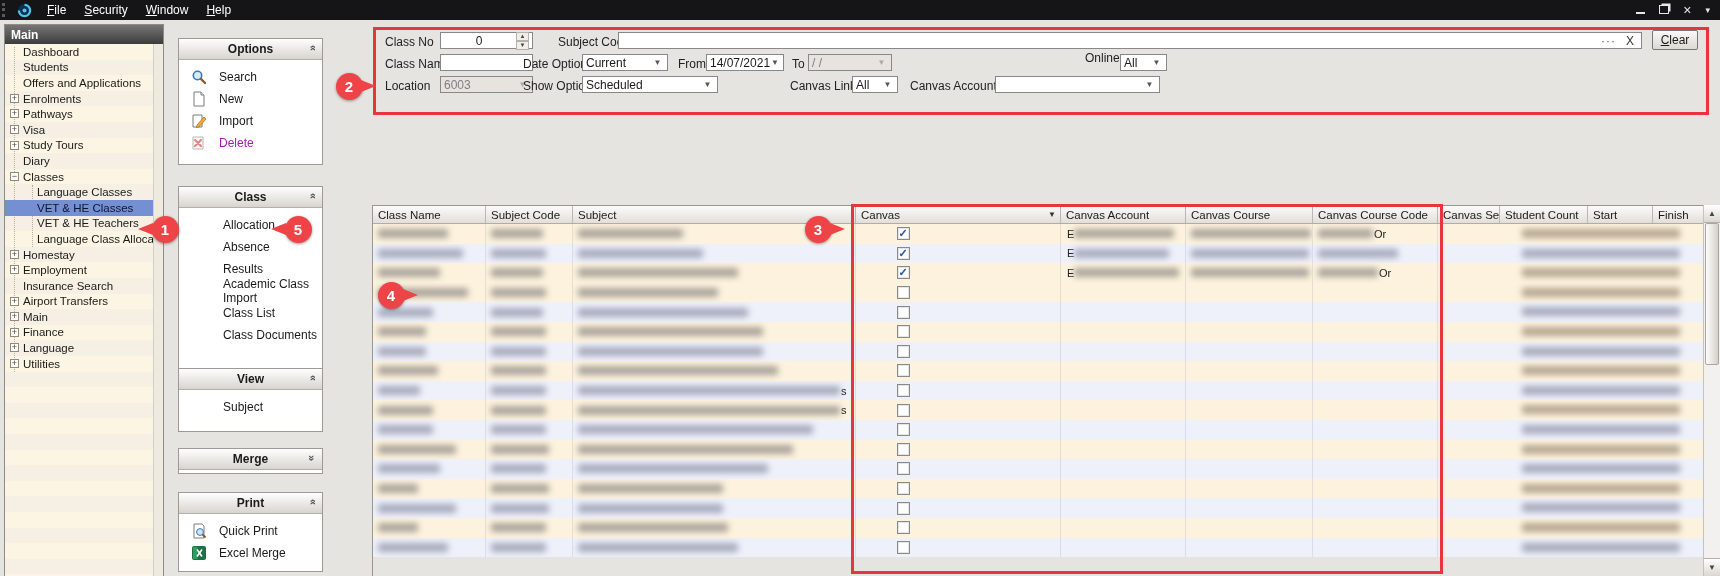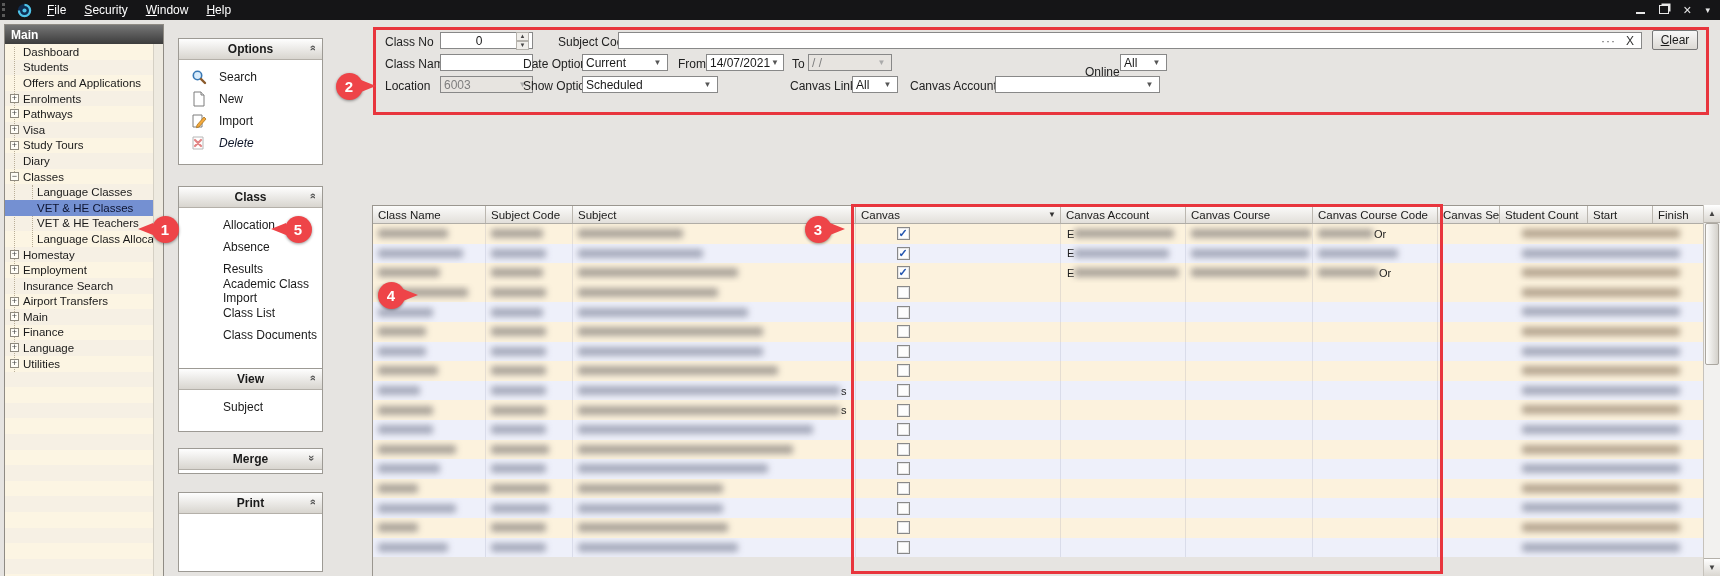--- a/index.html
+++ b/index.html
@@ -35,21 +35,21 @@
   
   .panel-box{position:absolute;left:178px;width:145px;background:#fff;border:1px solid #9d9a94;box-sizing:border-box;}
   .panel-header{height:20px;background:linear-gradient(#fefefe,#d8d5cf);border-bottom:1px solid #b4b0a9;
                 display:flex;align-items:center;justify-content:center;font-weight:bold;font-size:12px;position:relative;}
   .chev{position:absolute;right:7px;top:3px;color:#555;font-size:11px;transform:rotate(-90deg);}
   .chev.down{transform:rotate(90deg);}
   .panel-items{padding-top:6px;}
   .panel-item{height:22px;display:flex;align-items:center;padding-left:12px;font-size:12px;cursor:default;}
   .panel-item.noicon{padding-left:44px;}
   .panel-item .p-icon{width:16px;height:16px;margin-right:12px;display:flex;}
-  .panel-item.disabled{color:#0f172a;font-style:italic;}
+  .panel-item.disabled{color:#a21caf;}
   .panel-item.disabled .p-icon{opacity:.55;}
   
   .flabel{position:absolute;font-size:12px;color:#222;}
   .finput{position:absolute;height:17px;background:#fff;border:1px solid #888;box-sizing:border-box;
           font-size:12px;padding:0 3px;display:flex;align-items:center;}
   .finput.disabled{background:#e7e4e0;color:#7e7e7e;}
   .combo-arrow{margin-left:auto;width:13px;height:13px;font-size:8px;color:#555;display:flex;align-items:center;justify-content:center;}
   .spin{margin-left:auto;display:flex;flex-direction:column;width:13px;}
   .spin span{font-size:6px;line-height:7px;text-align:center;color:#444;border:1px solid #b5b2ac;background:#f0eeea;}
   .num{margin-left:auto;padding-right:2px;}
@@ -288,20 +288,42 @@
       <span>Merge</span>
       <span class="chev down">»</span>
     </div>
     <div class="panel-items" id="panel-3"></div>
   </div>
   <div class="panel-box" style="top:492px;height:80px;">
     <div class="panel-header">
       <span>Print</span>
       <span class="chev">»</span>
     </div>
+    <div class="panel-items" id="panel-4">
+        <div class="panel-item">
+          <span class="p-icon">
+            <svg viewBox="0 0 16 16" width="16" height="16">
+              <path d="M3 1h8l2 2v12H3z" fill="#fff" stroke="#7d7d7d"></path>
+              <circle cx="9" cy="9" r="3.4" fill="#cfe6f8" stroke="#3878b4"></circle>
+              <line x1="11.5" y1="11.5" x2="14.5" y2="14.5" stroke="#8a5a2a" stroke-width="2"></line>
+            </svg>
+          </span>
+          <span>Quick Print</span>
+        </div>
+        <div class="panel-item">
+          <span class="p-icon">
+            <svg viewBox="0 0 16 16" width="16" height="16">
+              <rect x="1" y="1" width="14" height="14" rx="2" fill="#1e7145"></rect>
+              <rect x="2" y="2" width="4.5" height="12" fill="#2e9e61"></rect>
+              <path d="M6 4.5l5 7M11 4.5l-5 7" stroke="#fff" stroke-width="1.7"></path>
+            </svg>
+          </span>
+          <span>Excel Merge</span>
+        </div>
+      </div>
   </div>
 
   <div>
     <span class="flabel" style="left:385px;top:35px;">Class No</span>
     <div class="finput" style="left:440px;top:32px;width:93px;">
       <span class="num">0</span>
       <span class="spin">
           <span>▲</span>
           <span>▼</span>
         </span>
@@ -328,21 +350,21 @@
     <span class="flabel" style="left:678px;top:57px;">From</span>
     <div class="finput" style="left:706px;top:54px;width:78px;">
       <span>14/07/2021</span>
       <span class="combo-arrow">▼</span>
     </div>
     <span class="flabel" style="left:792px;top:57px;">To</span>
     <div class="finput disabled" style="left:808px;top:54px;width:84px;">
       <span>/ /</span>
       <span class="combo-arrow" style="color:#aaa;">▼</span>
     </div>
-    <span class="flabel" style="left:1085px;top:65px;">Online</span>
+    <span class="flabel" style="left:1085px;top:51px;">Online</span>
     <div class="finput" style="left:1120px;top:54px;width:47px;">
       <span>All</span>
       <span class="combo-arrow">▼</span>
     </div>
 
     <span class="flabel" style="left:385px;top:79px;">Location</span>
     <div class="finput disabled" style="left:440px;top:76px;width:93px;">
       <span>6003</span>
       <span class="combo-arrow" style="color:#aaa;">▼</span>
     </div>

